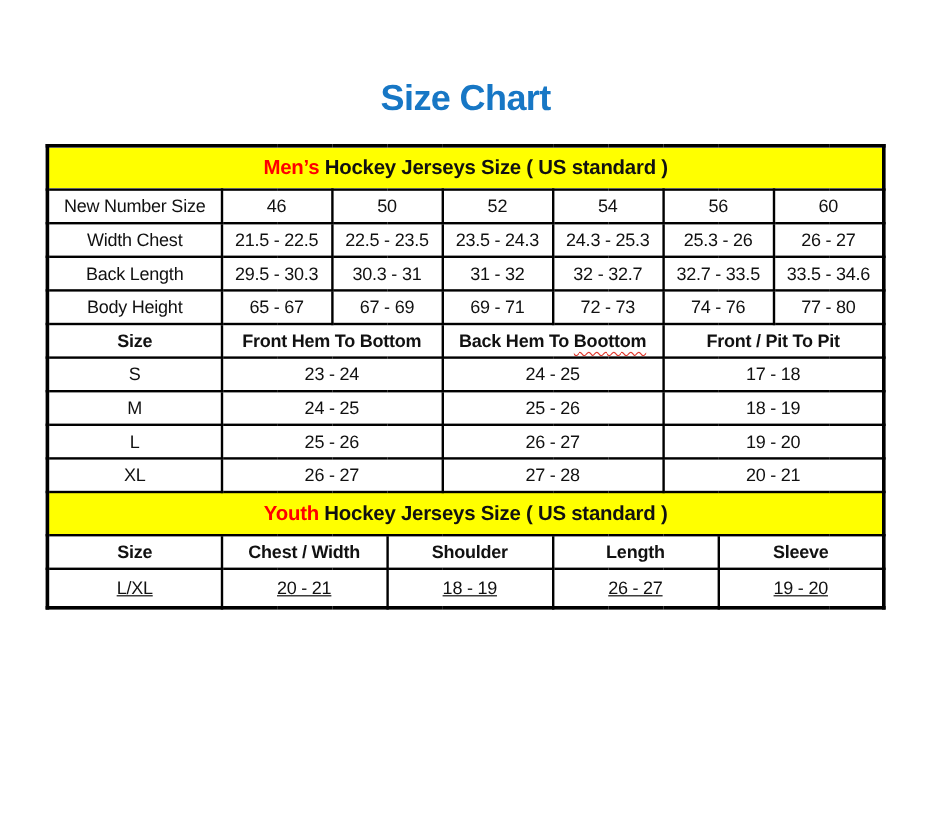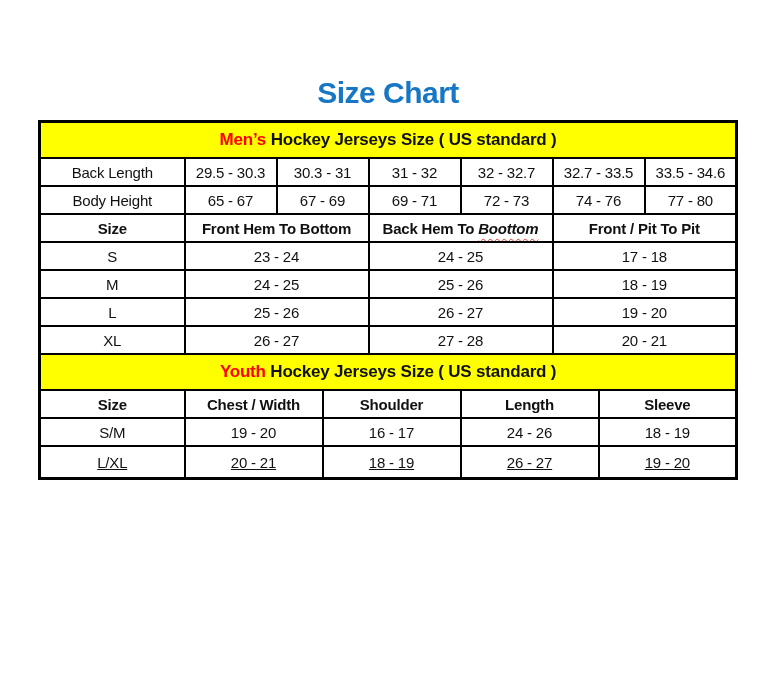--- a/index.html
+++ b/index.html
@@ -13,21 +13,21 @@
   html,body{margin:0;padding:0;background:#ffffff;}
   body{
     width:776px;height:692px;
     font-family:"Liberation Sans","DejaVu Sans",sans-serif;
     color:var(--ink);
     position:relative;
     overflow:hidden;
   }
   .page{position:relative;width:776px;height:692px;background:#fff;}
   .title{
-    position:absolute;top:76px;left:0;width:100%;
+    position:absolute;top:66px;left:0;width:100%;
     margin:0;text-align:center;
     font-size:30px;font-weight:700;letter-spacing:-0.5px;
     color:var(--title-blue);
   }
   .chart-wrap{
     position:absolute;left:38px;top:120px;width:697px;
   }
   table.size-chart{
     border-collapse:collapse;
     table-layout:fixed;
@@ -57,21 +57,20 @@
   tr.r-band .red{color:var(--accent-red);margin-top:20px;}
   tr.r-head th{height:26px;font-weight:700;}
   tr.r-data td{height:26px;font-weight:400;}
   tr.r-tall td{height:30px;text-decoration:underline;}
   td.lbl{font-weight:400;}
   td.lbl-bold{font-weight:700;}
   .wavy{
     text-decoration:underline wavy var(--squiggle-red);
     text-decoration-thickness:1px;
     text-underline-offset:4px;
-    font-style:italic;
   }
 </style>
 </head>
 <body>
 
 <div class="page">
 
   <h1 class="title">Size Chart</h1>
 
   <div class="chart-wrap">
@@ -88,20 +87,38 @@
           <col class="c-unit">
         <col class="c-unit">
           <col class="c-unit">
           <col class="c-unit">
           <col class="c-unit">
       </colgroup>
 
       <tbody>
           <tr class="r-band">
         <td colspan="13"><span class="red">Men’s</span><span> Hockey Jerseys Size ( US standard )</span></td>
+      </tr>
+      <tr class="r-data">
+        <td class="lbl">New Number Size</td>
+        <td colspan="2">46</td>
+        <td colspan="2">50</td>
+        <td colspan="2">52</td>
+        <td colspan="2">54</td>
+        <td colspan="2">56</td>
+        <td colspan="2">60</td>
+      </tr>
+      <tr class="r-data">
+        <td class="lbl">Width Chest</td>
+        <td colspan="2">21.5 - 22.5</td>
+        <td colspan="2">22.5 - 23.5</td>
+        <td colspan="2">23.5 - 24.3</td>
+        <td colspan="2">24.3 - 25.3</td>
+        <td colspan="2">25.3 - 26</td>
+        <td colspan="2">26 - 27</td>
       </tr>
       <tr class="r-data">
         <td class="lbl">Back Length</td>
         <td colspan="2">29.5 - 30.3</td>
         <td colspan="2">30.3 - 31</td>
         <td colspan="2">31 - 32</td>
         <td colspan="2">32 - 32.7</td>
         <td colspan="2">32.7 - 33.5</td>
         <td colspan="2">33.5 - 34.6</td>
       </tr>
@@ -149,27 +166,20 @@
       <tr class="r-band">
         <td colspan="13"><span class="red">Youth</span><span> Hockey Jerseys Size ( US standard )</span></td>
       </tr>
       <tr class="r-head">
         <th>Size</th>
         <th colspan="3">Chest / Width</th>
         <th colspan="3">Shoulder</th>
         <th colspan="3">Length</th>
         <th colspan="3">Sleeve</th>
       </tr>
-      <tr class="r-data">
-        <td class="lbl-bold">S/M</td>
-        <td colspan="3">19 - 20</td>
-        <td colspan="3">16 - 17</td>
-        <td colspan="3">24 - 26</td>
-        <td colspan="3">18 - 19</td>
-      </tr>
       <tr class="r-data r-tall">
         <td class="lbl-bold">L/XL</td>
         <td colspan="3">20 - 21</td>
         <td colspan="3">18 - 19</td>
         <td colspan="3">26 - 27</td>
         <td colspan="3">19 - 20</td>
       </tr>
     </tbody>
       </table>
   </div>

